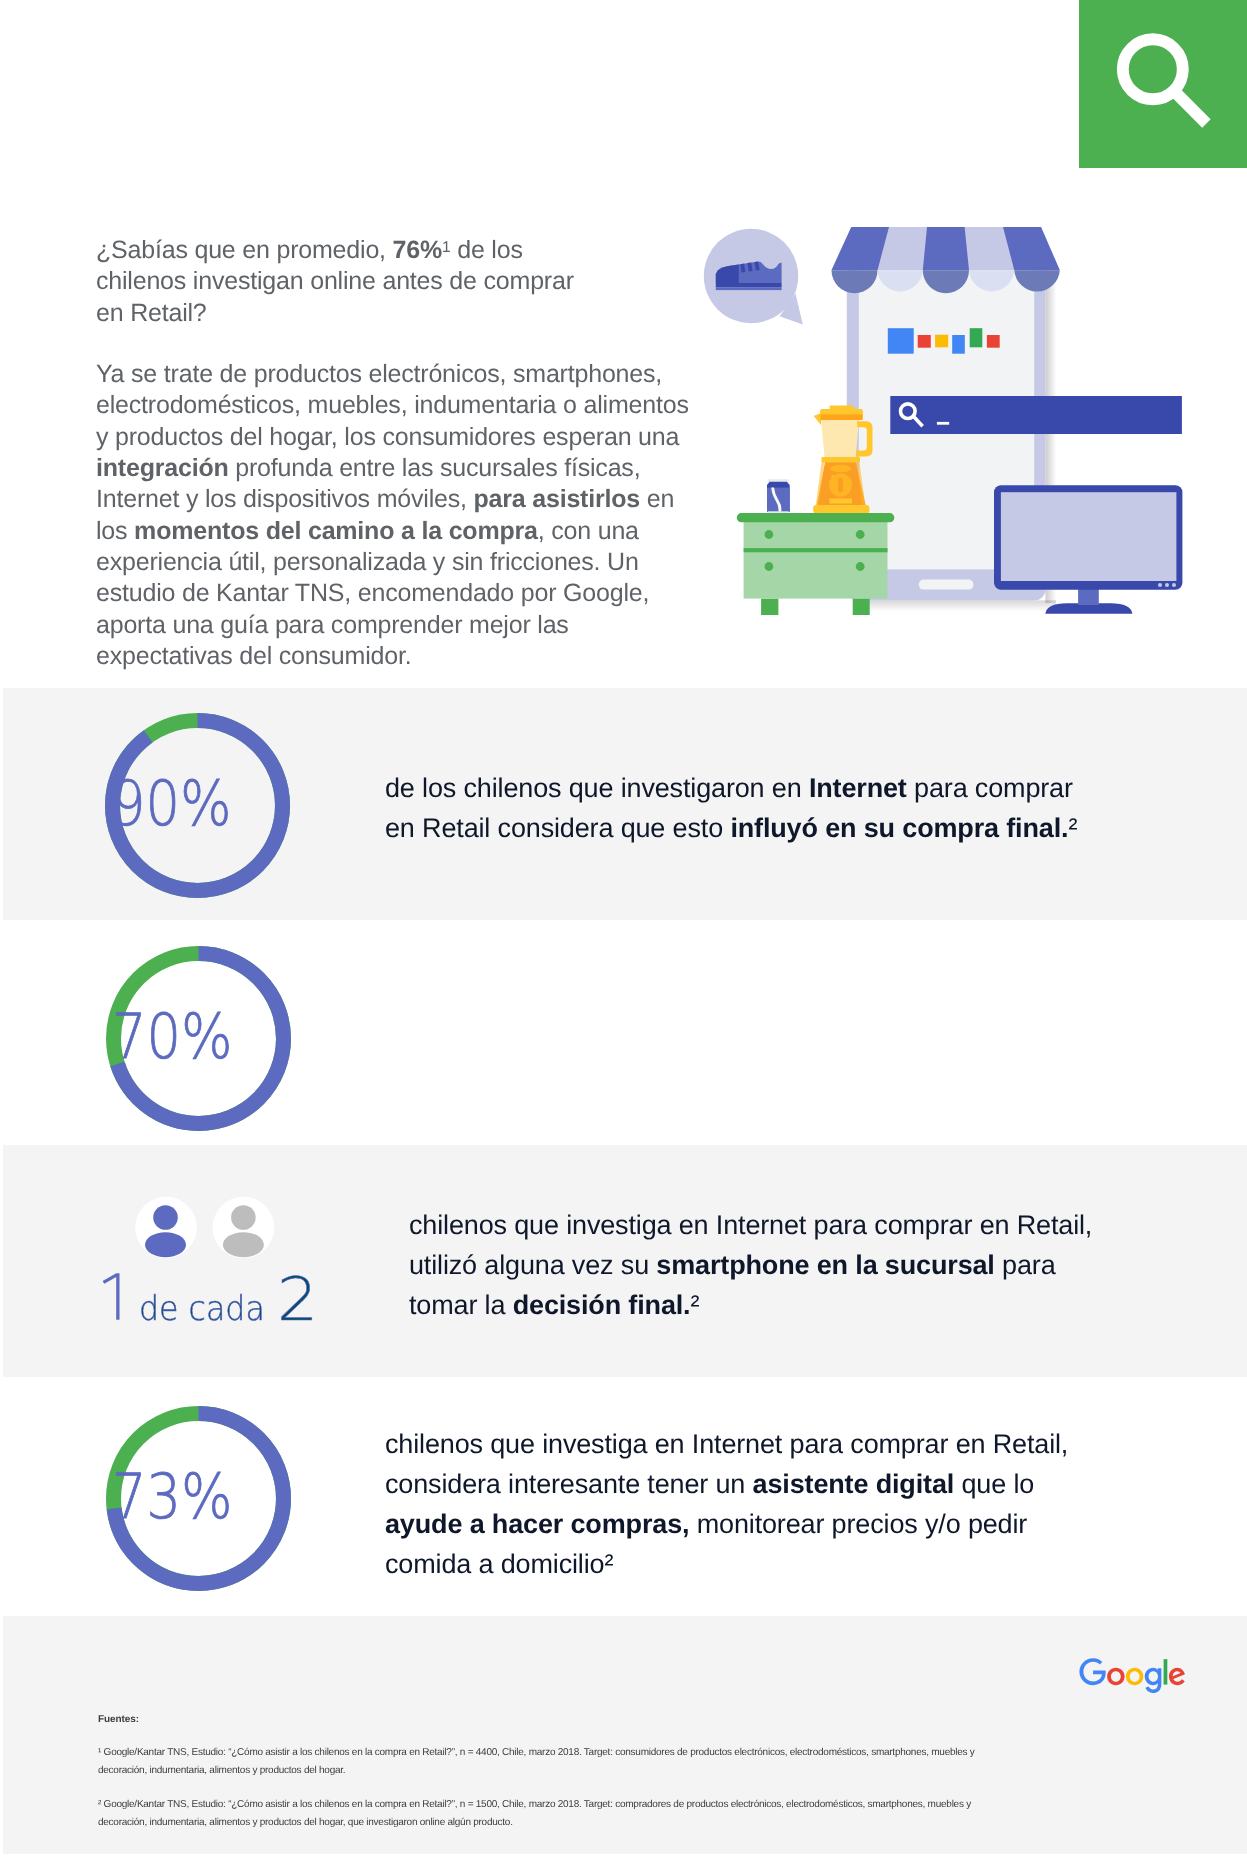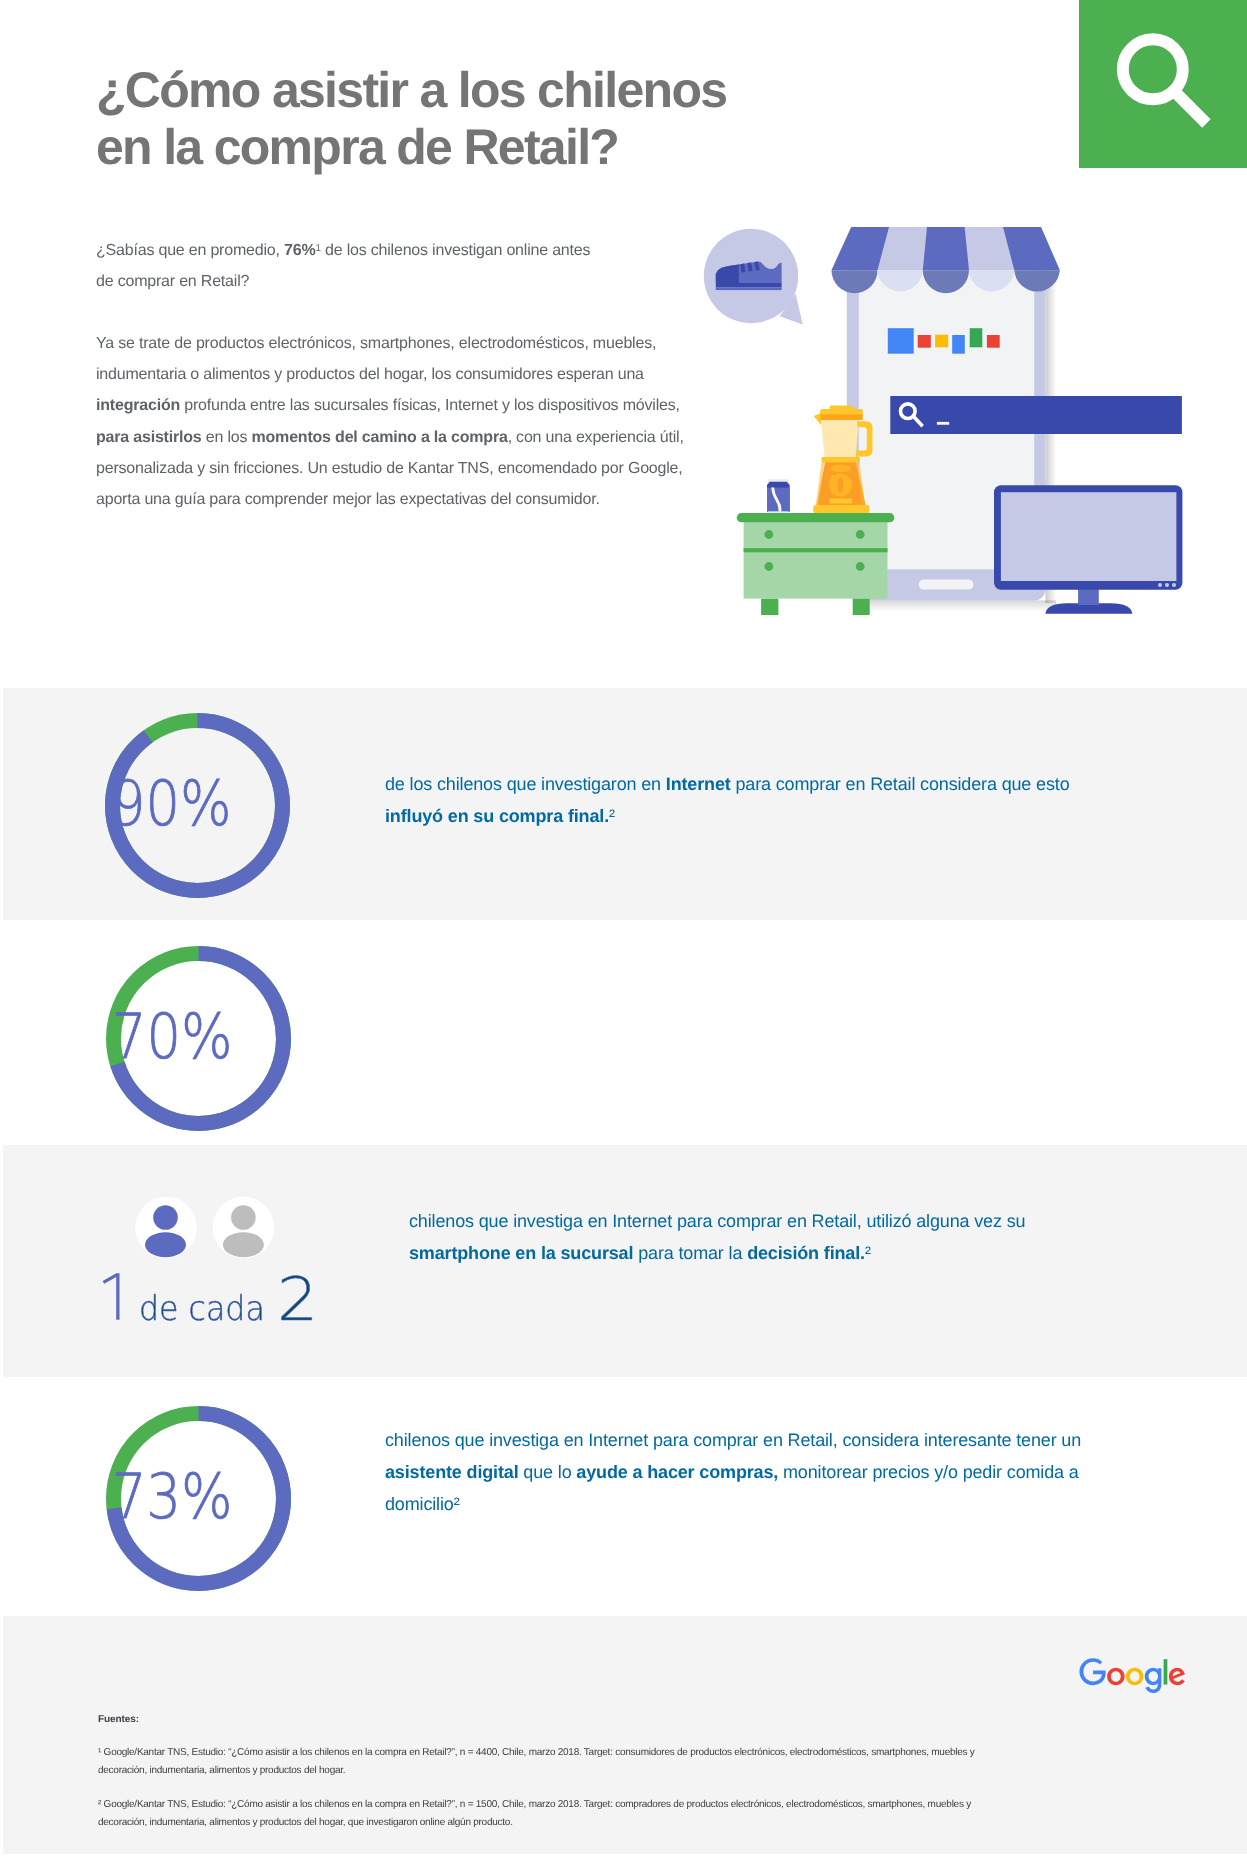--- a/index.html
+++ b/index.html
@@ -11,21 +11,21 @@
   
   .hdr-square{position:absolute;left:1079px;top:0;width:168px;height:168px;background:#4CAF50;}
   .hdr-square svg{position:absolute;left:0;top:0;}
 
   h1.title{position:absolute;left:96px;top:62px;margin:0;
            font-size:50px;font-weight:700;line-height:57px;color:#757575;
            letter-spacing:-1.7px;}
 
   
   .intro{position:absolute;left:96px;top:235px;width:600px;
-         font-size:16px;line-height:31.35px;color:#5f6368;letter-spacing:-0.2px;}
+         font-size:25px;line-height:31.35px;color:#5f6368;letter-spacing:-0.2px;}
   .intro p{margin:0 0 30px 0;}
   .intro p.p1{width:500px;}
   .intro b{font-weight:700;color:#5f6368;}
   sup{font-size:0.62em;vertical-align:baseline;position:relative;top:-0.42em;line-height:0;font-weight:400;}
 
   
   .illus{position:absolute;left:690px;top:205px;}
 
   
   .band{position:absolute;left:3px;width:1244px;background:#f4f4f4;}
@@ -33,21 +33,21 @@
   .band-3{top:1145px;height:232px;}
   .band-foot{top:1616px;height:238px;}
 
   .stat{position:absolute;width:185px;height:185px;}
   .stat .val{position:absolute;left:0;top:0;width:185px;height:185px;
               display:flex;align-items:center;
               font-family:"DejaVu Sans",sans-serif;font-weight:200;
               font-size:62px;color:#5C6BC0;letter-spacing:0px;
               -webkit-text-stroke:0.85px #5C6BC0;}
   .stat .val span{display:inline-block;transform:scaleX(0.875) translate(-3px,-2px);}
-  .stat-copy{position:absolute;font-size:18px;line-height:32px;color:#0369a1;
+  .stat-copy{position:absolute;font-size:27px;line-height:40px;color:#0f172a;
              letter-spacing:-0.15px;}
   .stat-copy b{font-weight:700;}
 
   
   .ratio{position:absolute;}
   .ratio-num{position:absolute;}
   .ratio-txt{position:absolute;white-space:nowrap;color:#0c4a6e;
              font-family:"DejaVu Sans",sans-serif;font-weight:200;line-height:1;
              -webkit-text-stroke:0.6px #5C6BC0;}
   .ratio-txt span{display:inline-block;transform-origin:left top;}
@@ -70,21 +70,20 @@
   <div class="band band-3"></div>
   <div class="band band-foot"></div>
 
   <div class="hdr-square">
     <svg width="168" height="168" viewBox="0 0 168 168">
       <circle cx="73.8" cy="69.3" r="30" fill="none" stroke="#fff" stroke-width="11.9"></circle>
       <line x1="95.5" y1="91.5" x2="127.4" y2="123.5" stroke="#fff" stroke-width="11.9"></line>
     </svg>
   </div>
 
-  <h1 class="title"><span>¿Cómo asistir a los chilenos</span><br><span>en la compra de Retail?</span></h1>
 
   <div class="intro">
     <p class="p1"><span>¿Sabías que en promedio, </span><b>76%</b><sup>1</sup><span> de los chilenos investigan online antes de comprar en Retail?</span></p>
     <p><span>Ya se trate de productos electrónicos, smartphones, electrodomésticos, muebles, indumentaria o alimentos y productos del hogar, los consumidores esperan una </span><b>integración</b><span> profunda entre las sucursales físicas, Internet y los dispositivos móviles, </span><b>para asistirlos</b><span> en los </span><b>momentos del camino a la compra</b><span>, con una experiencia útil, personalizada y sin fricciones. Un estudio de Kantar TNS, encomendado por Google, aporta una guía para comprender mejor las expectativas del consumidor.</span></p>
   </div>
 
   <svg class="illus" width="520" height="430" viewBox="690 205 520 430">
 
     <defs>
       <linearGradient id="shR" x1="0" y1="0" x2="1" y2="0">

